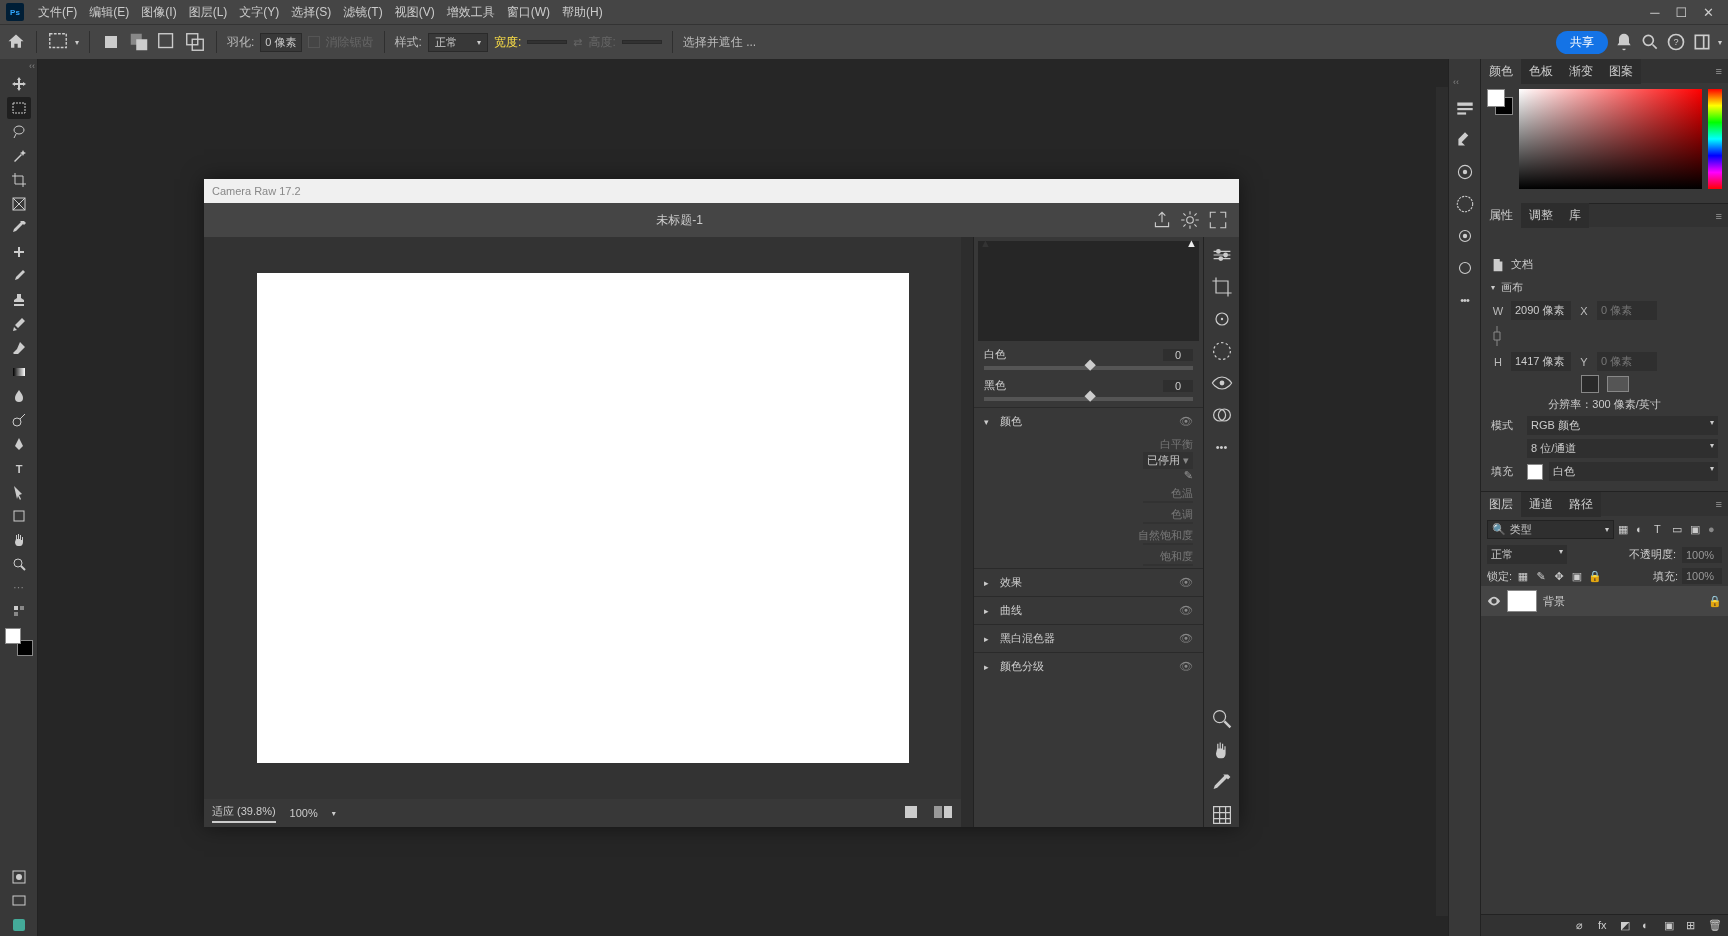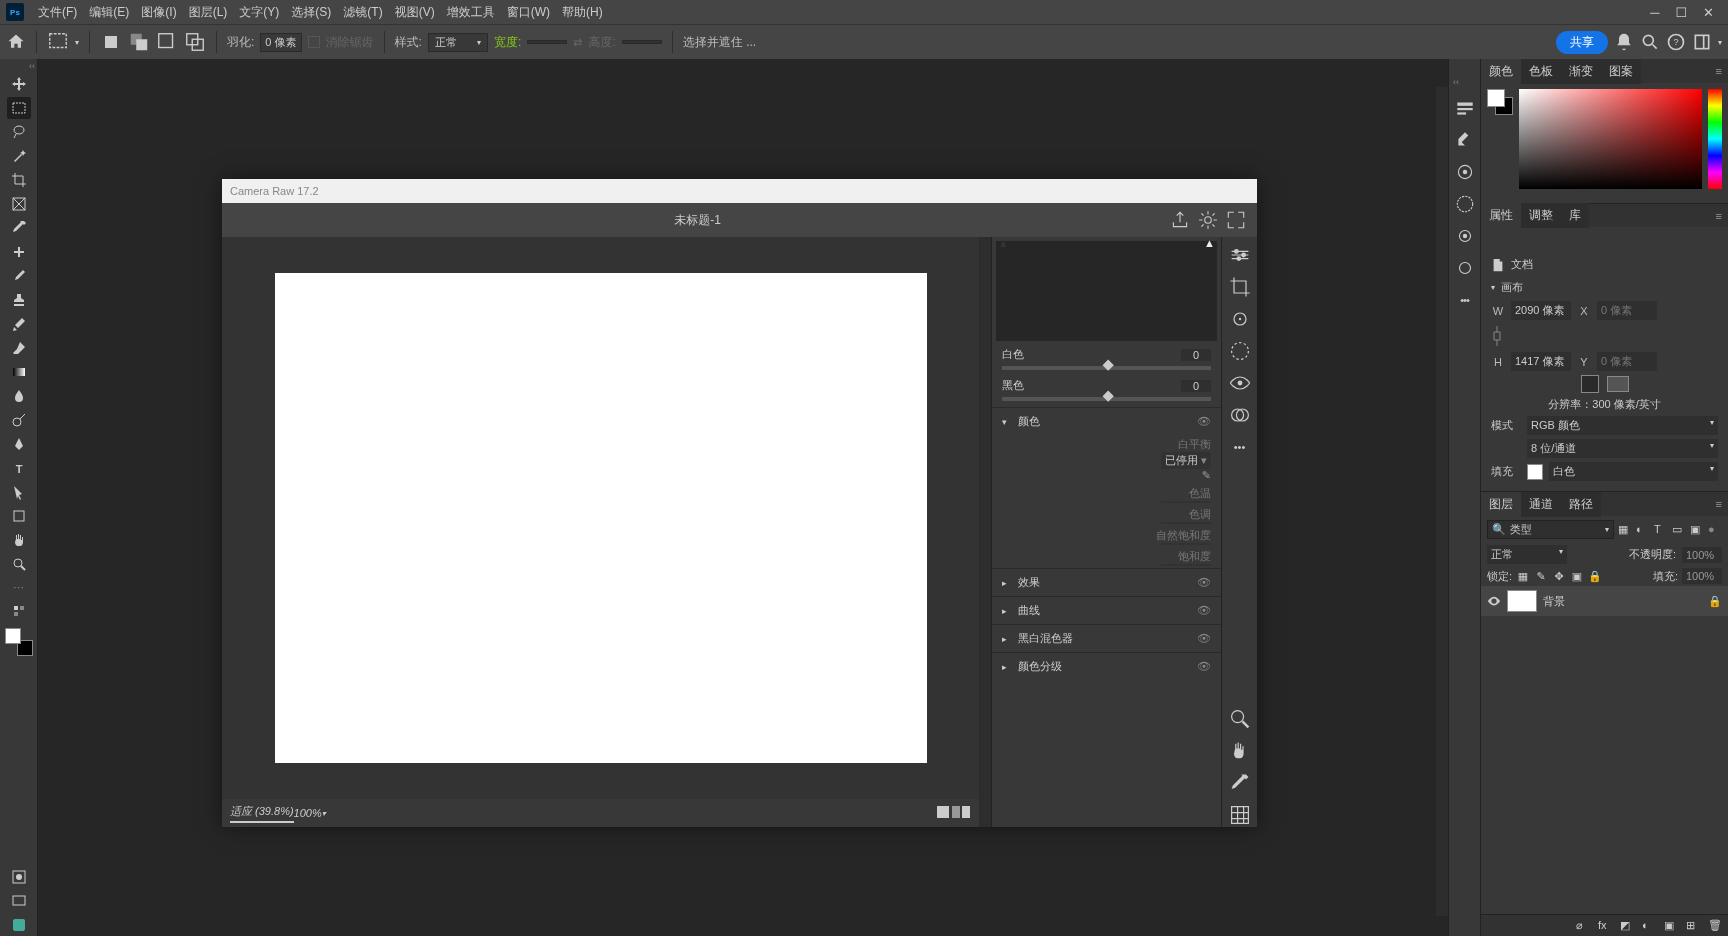--- a/index.html
+++ b/index.html
@@ -59,30 +59,30 @@
 .layers-row2 { padding:2px 6px; display:flex; align-items:center; gap:6px; font-size:11px; color:#999; }
 .layers-lock { padding:2px 6px; display:flex; align-items:center; gap:4px; font-size:11px; color:#999; }
 .li-ico { width:14px; height:14px; display:flex; align-items:center; justify-content:center; }
 .layer-item { display:flex; align-items:center; padding:4px 6px; gap:6px; background:#454545; }
 .layer-thumb { width:30px; height:22px; background:#fff; border:1px solid #888; }
 .layer-eye { width:14px; height:14px; }
 .layers-foot { height:22px; background:#323232; display:flex; align-items:center; justify-content:flex-end; gap:8px; padding:0 6px; border-top:1px solid #222; }
 .lf-ico { width:14px; height:14px; cursor:pointer; }
 
 
-.cr-dialog { position:absolute; left:222px; top:120px; width:1035px; height:648px; background:#4f4f4f; box-shadow:0 0 20px rgba(0,0,0,.5); display:flex; flex-direction:column; }
+.cr-dialog { position:absolute; left:204px; top:120px; width:1035px; height:648px; background:#4f4f4f; box-shadow:0 0 20px rgba(0,0,0,.5); display:flex; flex-direction:column; }
 .cr-title { height:24px; background:#f0f0f0; color:#888; padding:2px 8px; display:flex; align-items:center; font-size:11px; }
 .cr-header { height:34px; background:#454545; display:flex; align-items:center; padding:0 10px; }
 .cr-header .doctitle { flex:1; text-align:center; color:#ccc; font-size:12px; }
 .cr-hicon { width:22px; height:22px; cursor:pointer; display:flex; align-items:center; justify-content:center; margin-left:6px; }
 .cr-body { flex:1; display:flex; background:#333; }
 .cr-canvas { flex:1; display:flex; flex-direction:column; }
 .cr-view { flex:1; background:#333; display:flex; align-items:center; justify-content:center; position:relative; }
 .cr-white { width:652px; height:490px; background:#fff; }
-.cr-zoom { height:28px; background:#383838; display:flex; align-items:center; padding:0 8px; font-size:11px;font-style:italic; }
+.cr-zoom { height:28px; background:#383838; display:flex; align-items:center; padding:0 8px; gap:14px; font-size:11px; }
 .cr-zoom .z1 { border-bottom:2px solid #ccc; padding-bottom:2px; }
 .cr-zoom .spacer { flex:1; }
 .cr-right { width:230px; background:#383838; display:flex; flex-direction:column; border-left:1px solid #222; overflow:hidden; }
 .cr-histbox { height:100px; background:#262626; margin:4px; }
 .cr-slider-row { display:flex; align-items:center; padding:2px 10px; gap:6px; font-size:12px; }
 .cr-slider-row .sl-lbl { flex:1; color:#ccc; }
 .cr-slider-row .sl-val { background:#2f2f2f; padding:0 6px; min-width:30px; text-align:center; font-size:11px; }
 .cr-slider-track { height:4px; background:#555; margin:2px 10px 6px; position:relative; }
 .cr-slider-thumb { width:8px; height:8px; background:#ccc; position:absolute; top:-2px; left:50%; transform:rotate(45deg) translateX(-50%); }
 .cr-section { border-top:1px solid #2a2a2a; }
@@ -161,21 +161,21 @@
   <span class="lbl">羽化:</span>
   <span class="inp">0 像素</span>
   <div style="width:12px;height:12px;border:1px solid #555"></div>
   <span class="lbl" style="color:#666">消除锯齿</span>
   <div class="sep"></div>
   <span class="lbl">样式:</span>
   <div class="sel">
       <span>正常</span>
       <span class="chevron">▾</span>
     </div>
-  <span class="lbl" style="color:#84cc16">宽度:</span>
+  <span class="lbl" style="color:#fde047">宽度:</span>
   <span class="inp" style="background:#323232;min-width:40px"></span>
   <span style="color:#666">⇄</span>
   <span class="lbl" style="color:#666">高度:</span>
   <span class="inp" style="background:#323232;min-width:40px"></span>
   <div class="sep"></div>
   <span class="lbl">选择并遮住 ...</span>
   <div class="spacer" style="flex:1"></div>
   <div class="share-btn">共享</div>
   <div class="topicon">
       <svg viewBox="0 0 24 24">

